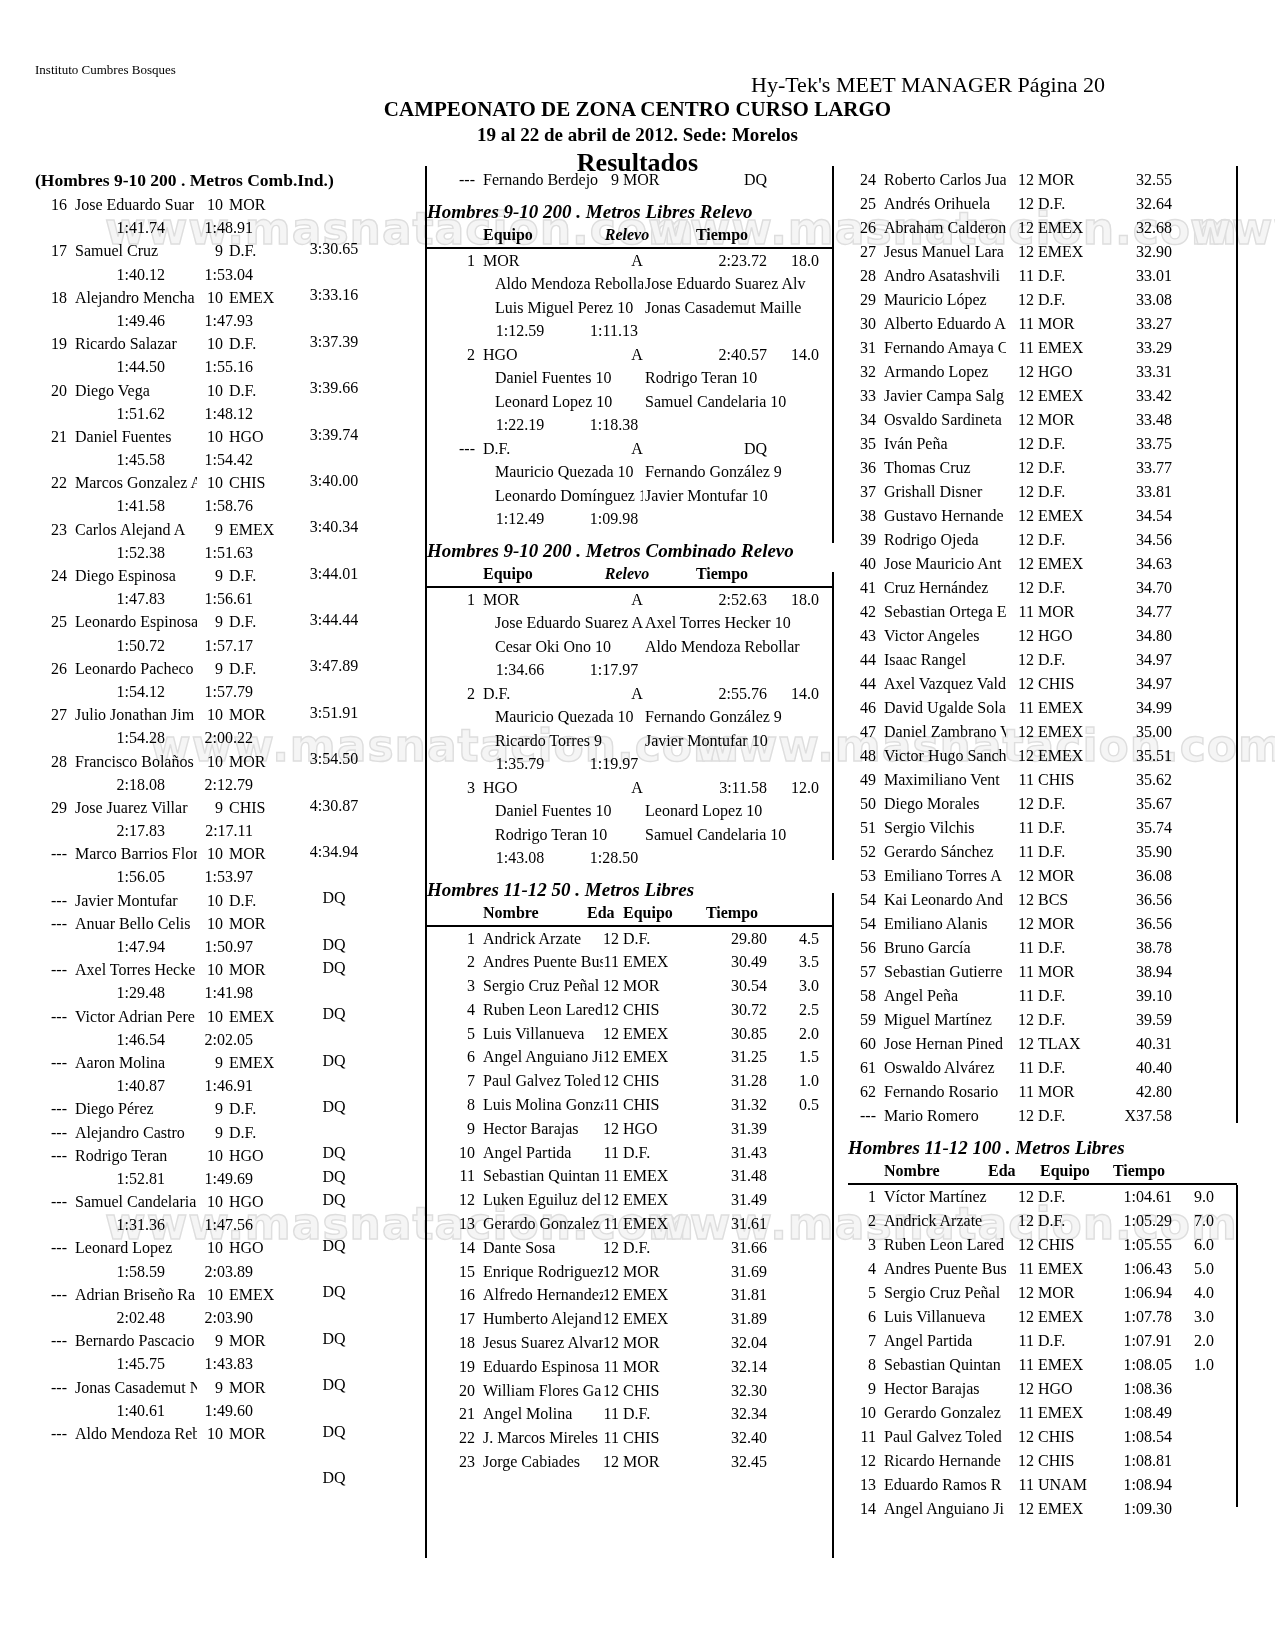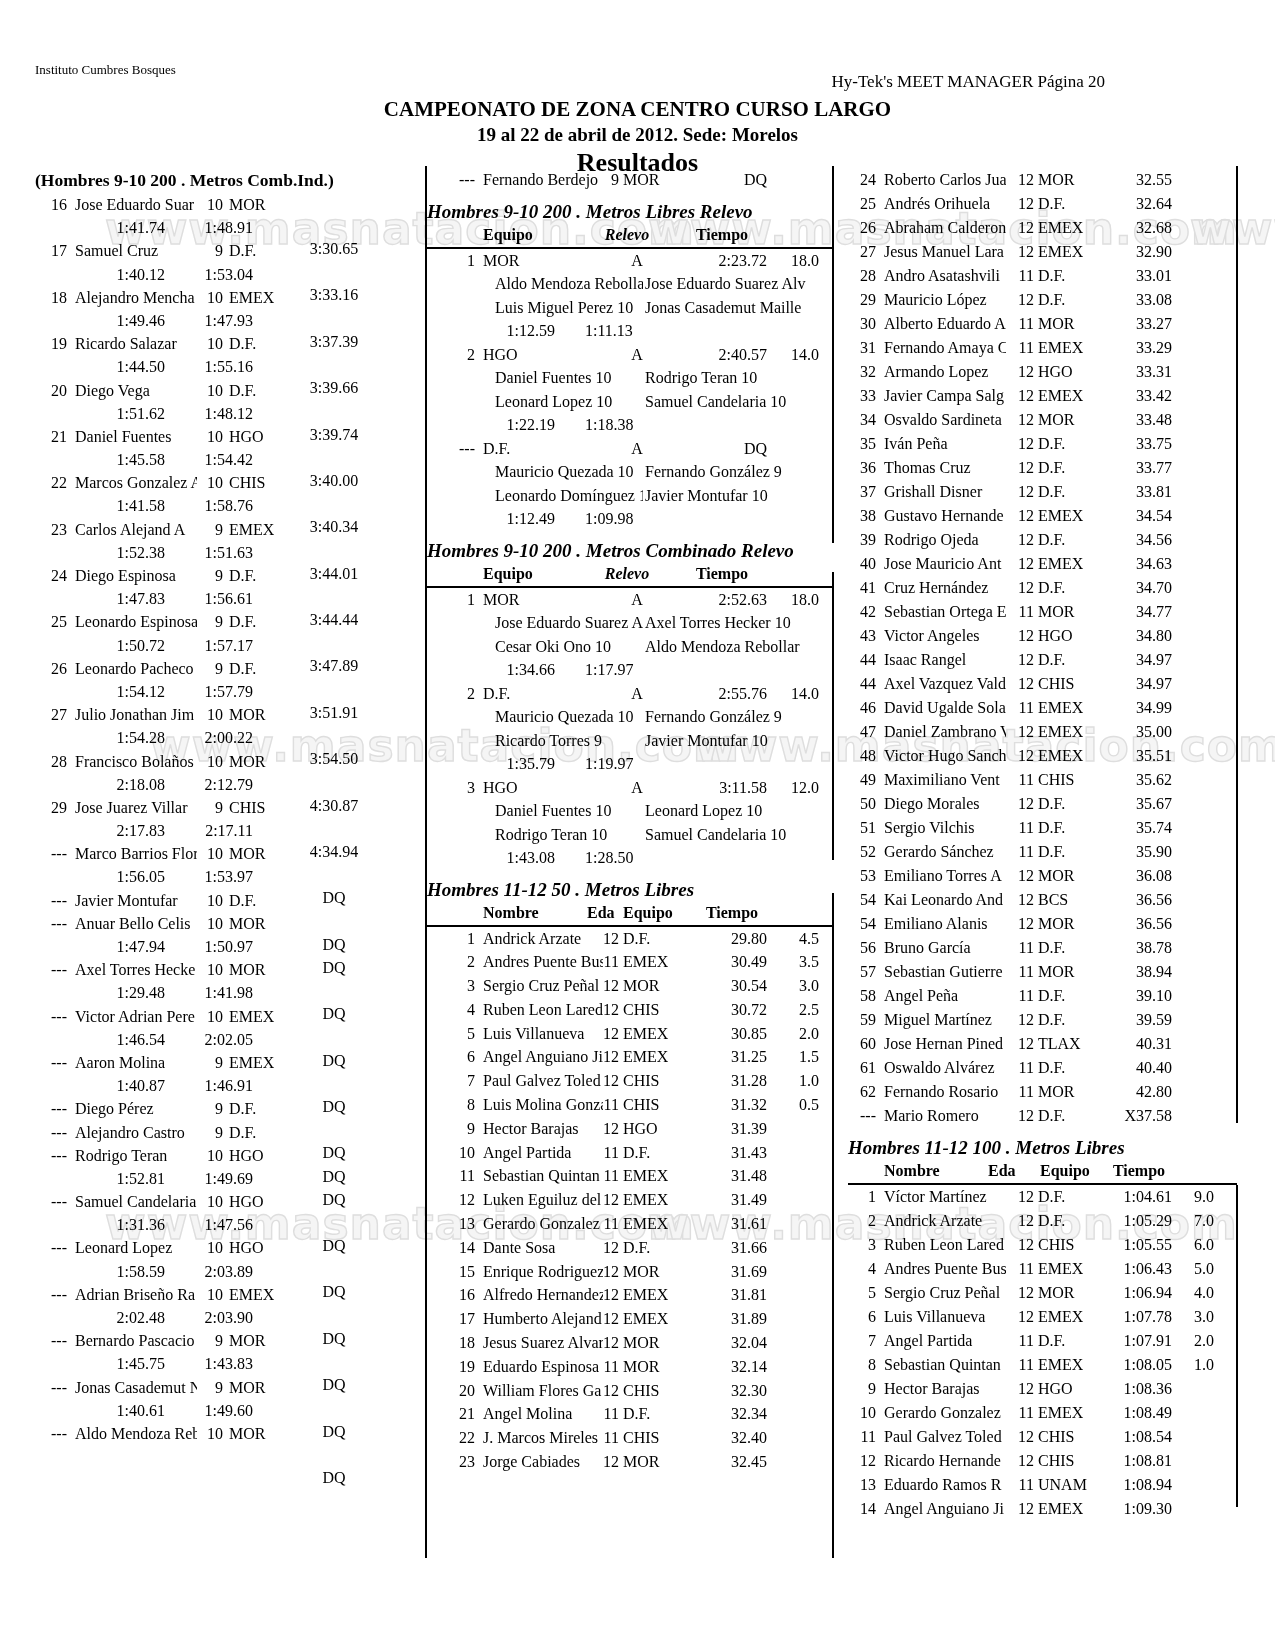--- a/index.html
+++ b/index.html
@@ -1,20 +1,20 @@
 <!DOCTYPE html>
 <html><head>
 <meta charset="utf-8">
 <style>
   html,body{margin:0;padding:0;background:#fff;}
   #page{position:relative;width:1275px;height:1650px;background:#ffffff;overflow:hidden;
         font-family:"Liberation Serif","DejaVu Serif",serif;color:#000;}
   
   .hdr-inst{position:absolute;left:35px;top:62px;font-size:13px;}
-  .hdr-prog{position:absolute;right:170px;top:72px;font-size:17px;}
+  .hdr-prog{position:absolute;right:170px;top:72px;font-size:22px;}
   .hdr-title{position:absolute;left:0;top:97px;width:100%;text-align:center;font-size:21px;font-weight:bold;}
   .hdr-sub{position:absolute;left:0;top:124px;width:100%;text-align:center;font-size:19px;font-weight:bold;}
   .hdr-res{position:absolute;left:0;top:148px;width:100%;text-align:center;font-size:26px;font-weight:bold;}
   
   .wm{position:absolute;z-index:0;white-space:nowrap;font-family:"DejaVu Sans",sans-serif;
       font-weight:bold;font-size:44px;letter-spacing:1px;color:#f5f5f5;
       -webkit-text-stroke:1.4px #dedede;}
   
   .col{position:absolute;z-index:2;font-size:16px;}
   #col-left{left:35px;top:168px;width:392px;}
@@ -42,22 +42,22 @@
   .m-rank{left:20px;width:28px;text-align:right;}
   .m-name{left:56px;width:120px;}
   .m-age{left:166px;width:26px;text-align:right;}
   .m-team{left:196px;width:62px;}
   .m-time{left:270px;width:70px;text-align:right;}
   .m-pts{left:350px;width:42px;text-align:right;}
   .m-relay{left:190px;width:40px;text-align:center;}
   .m-rteam{left:56px;width:120px;}
   .m-sw1{left:68px;width:148px;}
   .m-sw2{left:218px;width:186px;}
-  .m-rs1{left:58px;width:70px;text-align:right;}
-  .m-rs2{left:158px;width:70px;text-align:left;}
+  .m-rs1{left:58px;width:70px;text-align:center;}
+  .m-rs2{left:152px;width:70px;text-align:center;}
   .m-h-equipo{left:56px;}
   .m-h-relevo{left:150px;width:100px;text-align:center;font-style:italic;}
   .m-h-tiempo{left:250px;width:90px;text-align:center;}
   .m-h-nombre{left:56px;}
   .m-h-eda{left:160px;width:42px;}
   .m-h-equipo2{left:196px;width:80px;}
   .m-h-tiempo2{left:268px;width:74px;text-align:center;}
   
   .r-rank{left:10px;width:28px;text-align:right;}
   .r-name{left:46px;width:122px;}

